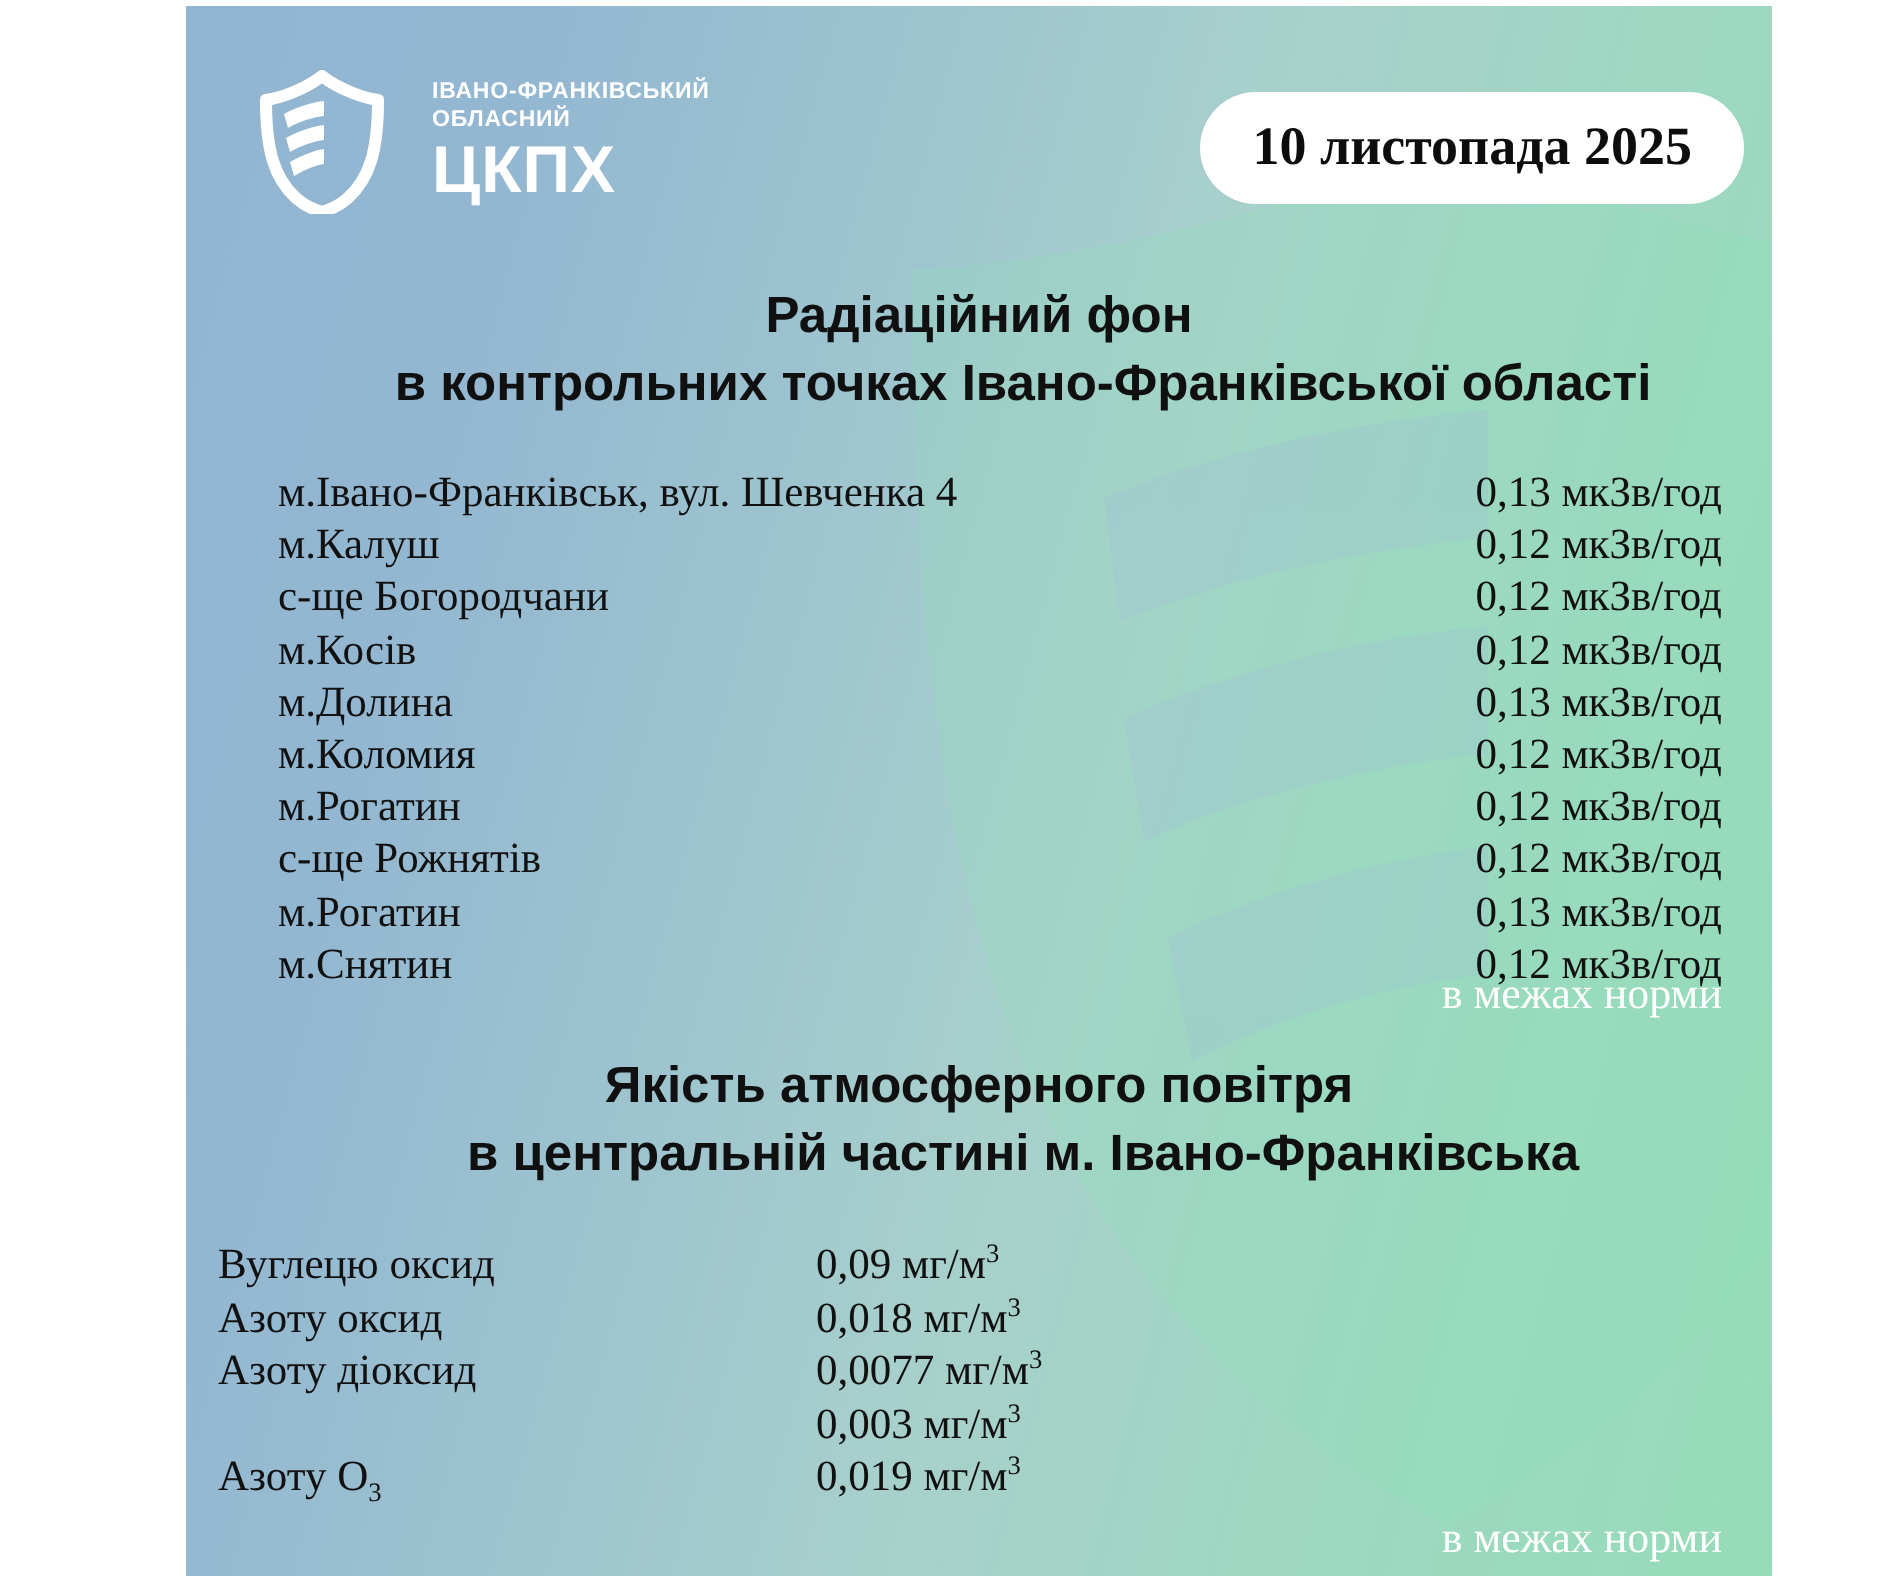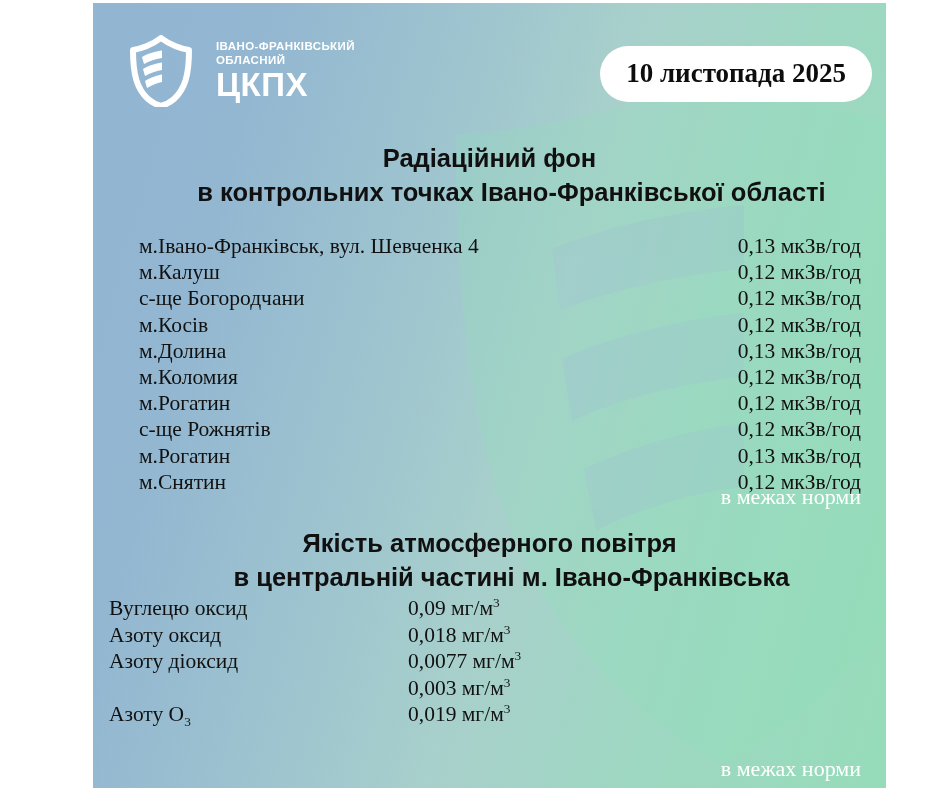--- a/index.html
+++ b/index.html
@@ -99,21 +99,21 @@
     line-height: 34px;
   }
   .heading .l1 { display: block; }
   .heading .l2 { display: block; margin-left: 44px; }
   #radiation-heading { top: 138px; }
   #air-heading { top: 523px; }
 
   
   .rows { position: absolute; left: 0; width: 793px; }
   #radiation-rows { top: 231px; }
-  #air-rows { top: 593px; }
+  #air-rows { top: 617px; }
 
   .row {
     position: relative;
     height: 26.2px;
     font-family: "Liberation Serif", serif;
     font-size: 21.5px;
     color: #111111;
     white-space: nowrap;
   }
   #radiation-rows .row .label {

